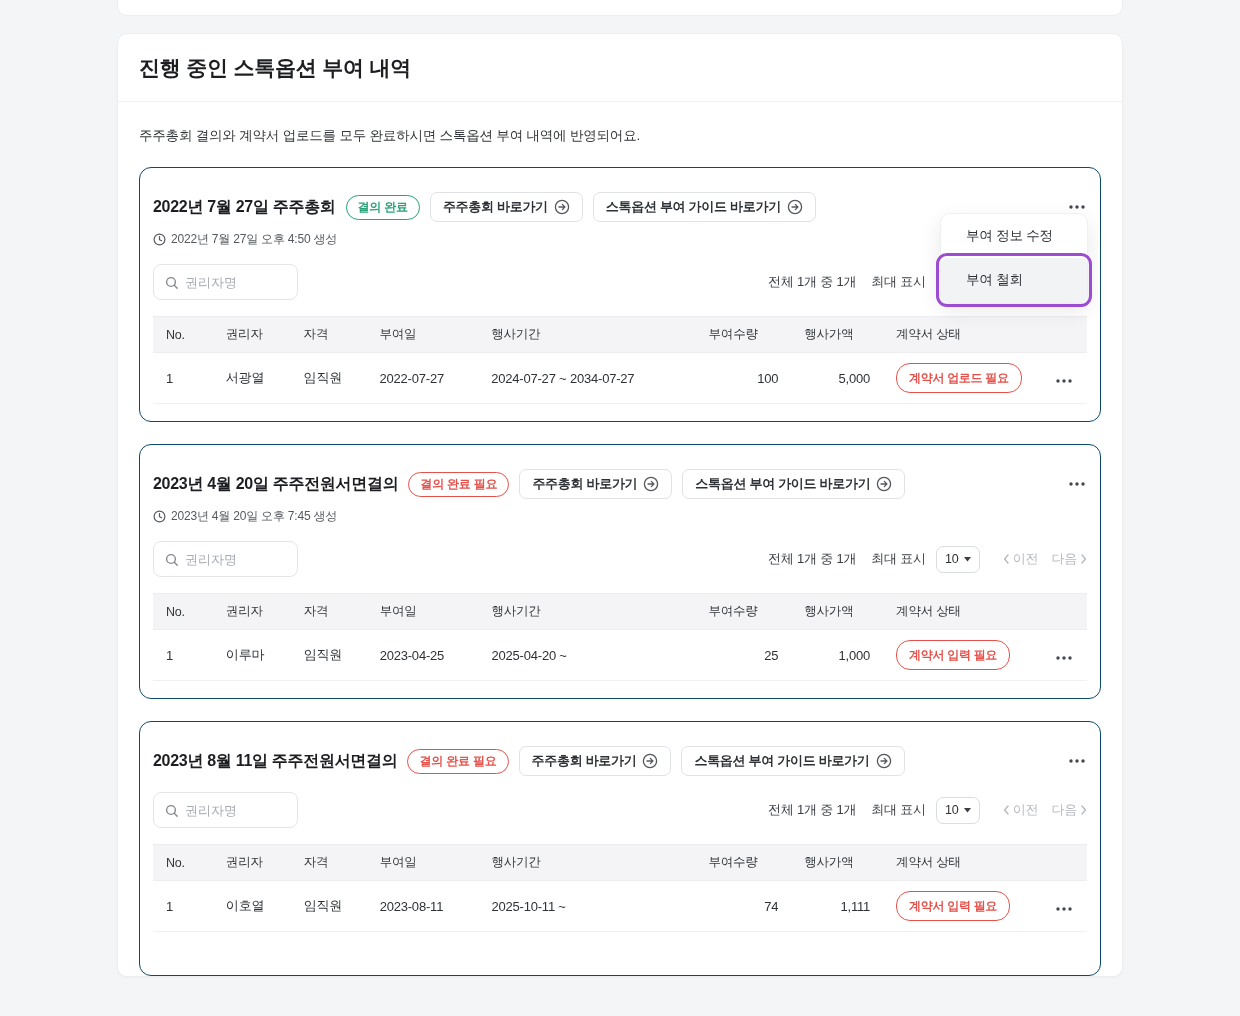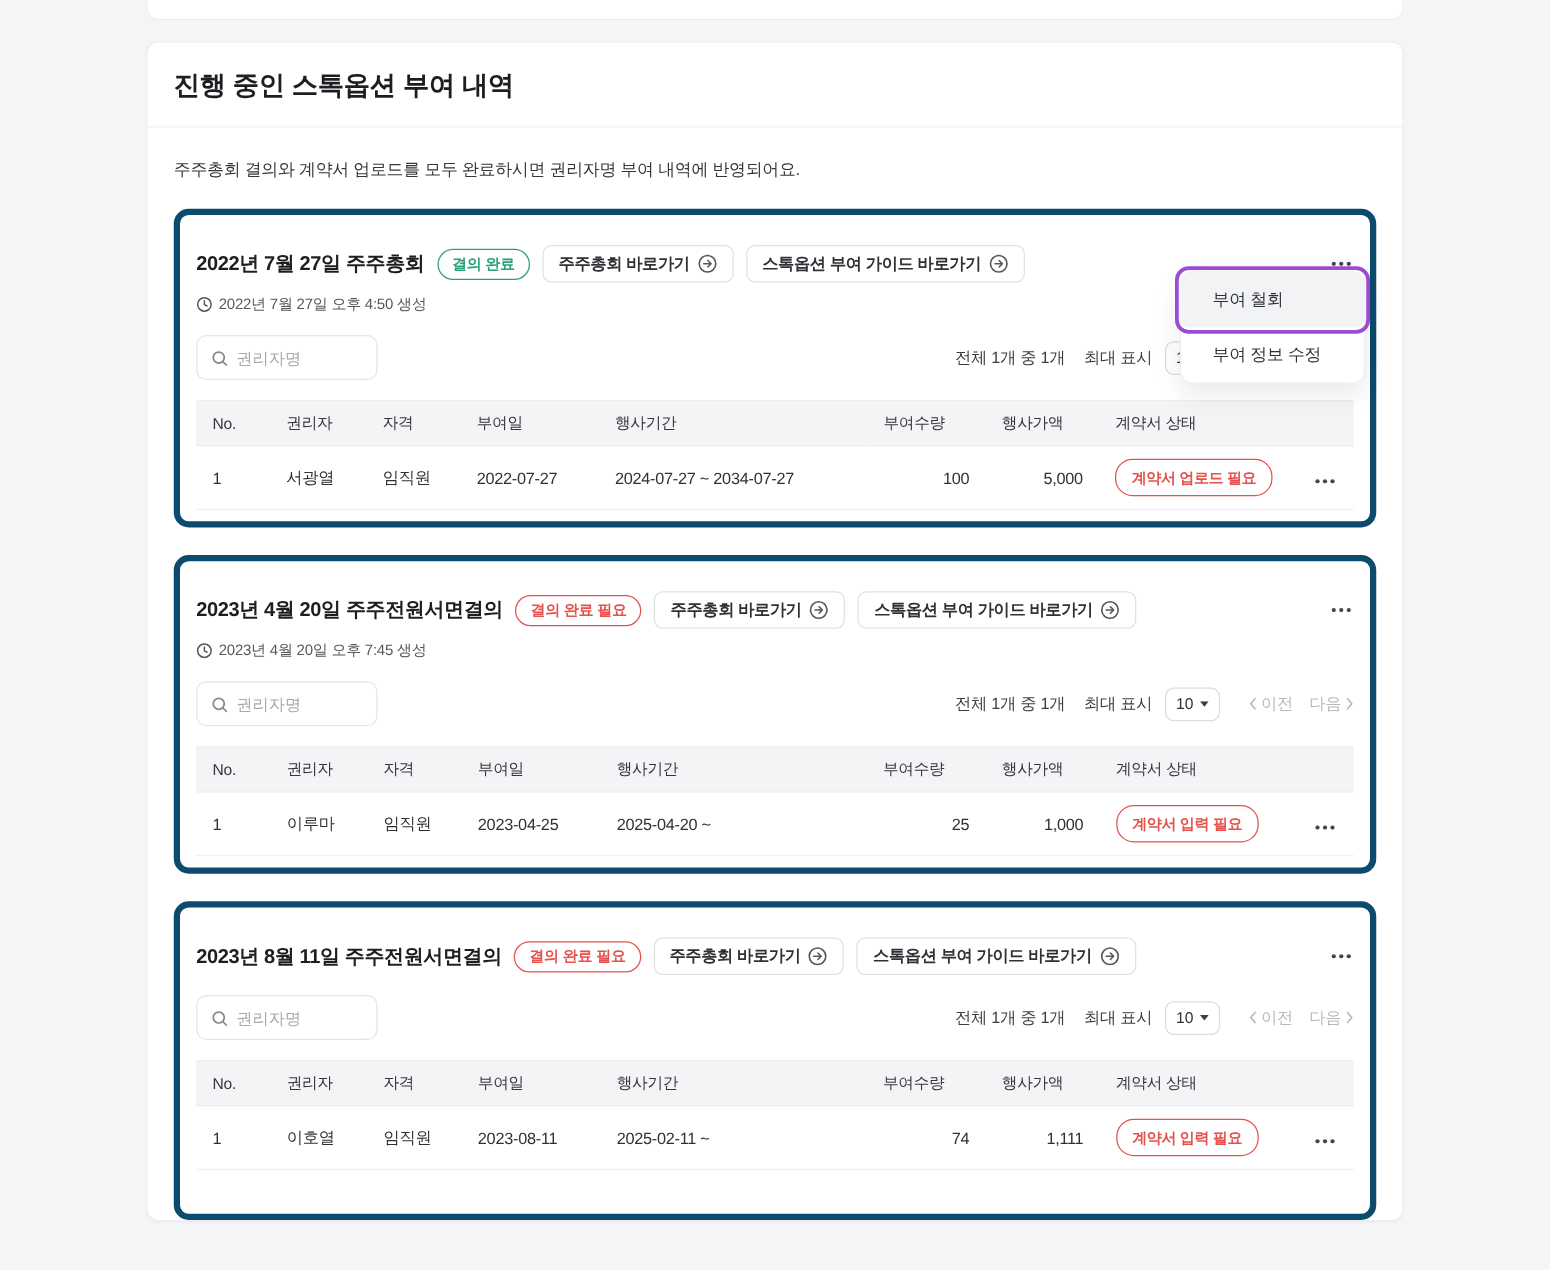--- a/index.html
+++ b/index.html
@@ -28,21 +28,21 @@
     height: 68px; display: flex; align-items: center;
     padding: 0 21px; border-bottom: 1px solid #f0f1f3;
   }
   .section-title { font-size: 21px; font-weight: 700; color: #1c1e21; letter-spacing: -0.2px; }
   .section-body { padding: 0 21px; }
   .section-desc { margin-top: 25px; font-size: 13.5px; color: #33363a; letter-spacing: -0.2px; }
 
   .card {
     position: relative;
     margin-top: 22px;
-    border: 5px solid #0c4a6e;
+    border: 1px solid #0c4a6e;
     border-radius: 12px;
     height: 255px;
     padding: 0 13px;
     background: #fff;
   }
   .card-head {
     display: flex; align-items: center; gap: 10px;
     padding-top: 24px;
   }
   .card-title { font-size: 16px; font-weight: 700; color: #1c1e21; letter-spacing: -0.3px; }
@@ -170,21 +170,21 @@
   </defs>
 </svg>
 
 <div class="top-strip"></div>
 
 <div class="container">
   <div class="section-header">
     <div class="section-title">진행 중인 스톡옵션 부여 내역</div>
   </div>
   <div class="section-body">
-    <div class="section-desc">주주총회 결의와 계약서 업로드를 모두 완료하시면 권리자명 부여 내역에 반영되어요.</div>
+    <div class="section-desc">주주총회 결의와 계약서 업로드를 모두 완료하시면 스톡옵션 부여 내역에 반영되어요.</div>
 
     <div class="card">
       <div class="card-head">
         <div class="card-title">2022년 7월 27일 주주총회</div>
         <span class="badge success">결의 완료</span>
         <button class="link-btn">
           <span>주주총회 바로가기</span>
           <span class="icon">
               <svg width="16" height="16">
                 <use href="#ic-arrow-circle"></use>
@@ -295,22 +295,22 @@
                       <use href="#ic-dots"></use>
                     </svg>
                   </span>
               </button>
             </td>
           </tr>
         </tbody>
       </table>
 
       <div class="dropdown-menu">
+        <div class="menu-item">부여 정보 수정</div>
         <div class="menu-item highlighted">부여 철회</div>
-        <div class="menu-item">부여 정보 수정</div>
       </div>
     </div>
 
     <div class="card">
       <div class="card-head">
         <div class="card-title">2023년 4월 20일 주주전원서면결의</div>
         <span class="badge danger">결의 완료 필요</span>
         <button class="link-btn">
           <span>주주총회 바로가기</span>
           <span class="icon">
@@ -520,21 +520,21 @@
             <th>계약서 상태</th>
             <th></th>
           </tr>
         </thead>
         <tbody>
           <tr>
             <td>1</td>
             <td>이호열</td>
             <td>임직원</td>
             <td>2023-08-11</td>
-            <td>2025-02-11 ~</td>
+            <td>2025-10-11 ~</td>
             <td class="num">74</td>
             <td class="num">1,111</td>
             <td><span class="contract-badge">계약서 입력 필요</span></td>
             <td class="more-cell">
               <button class="row-more">
                 <span class="icon">
                     <svg width="16" height="4">
                       <use href="#ic-dots"></use>
                     </svg>
                   </span>

